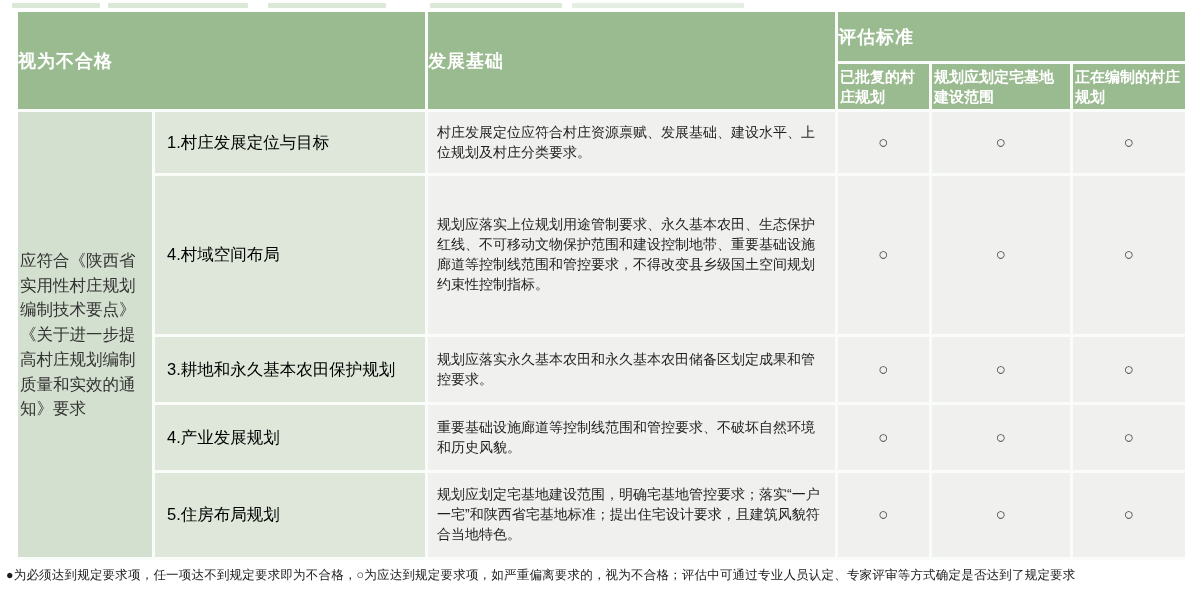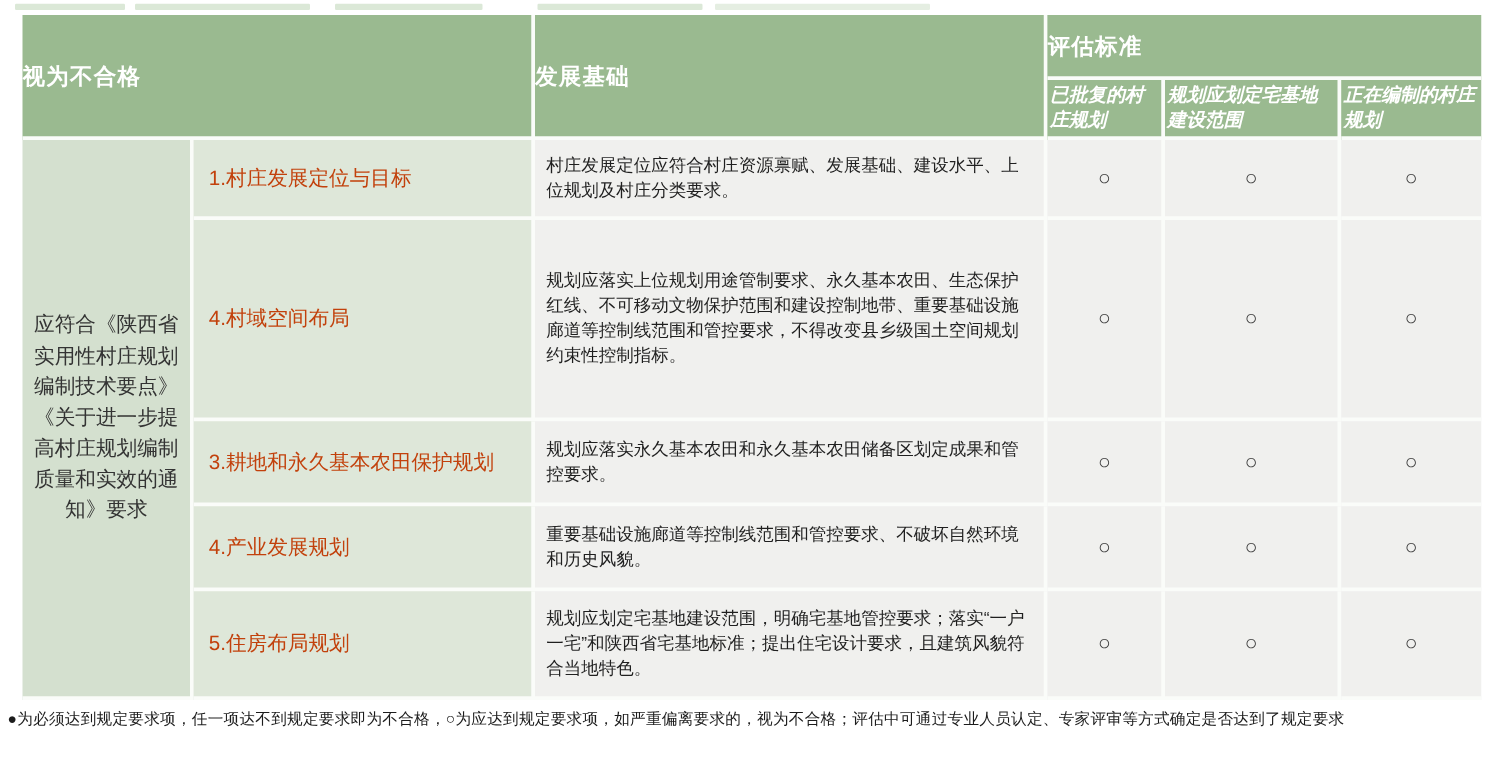--- a/index.html
+++ b/index.html
@@ -40,35 +40,35 @@
   }
   tr > *:last-child{border-right:none;}
 
   th{
     background:var(--header-green);
     color:#ffffff;
     font-weight:bold;
     text-align:left;
   }
   th.big{font-size:18px;letter-spacing:1px;}
-  th.sub{font-size:15px;line-height:1.3;padding:0 2px;font-style:italic;}
+  th.sub{font-size:15px;line-height:1.3;padding:0 2px;}
 
   td.req{
     background:var(--left-green);
     color:#333;
     font-size:16.5px;
     line-height:1.5;
-    text-align:center;
+    text-align:left;
     padding:4px 2px;
   }
   td.item{
     background:var(--item-green);
     font-size:16.5px;
     padding:6px 6px 6px 12px;
-    color:#c2410c;
+    color:#000000;
   }
   td.desc{
     background:var(--cell-gray);
     font-size:14px;
     line-height:1.42;
     padding:6px 10px 6px 9px;
     color:#1f1f1f;
   }
   td.mark{
     background:var(--cell-gray);

